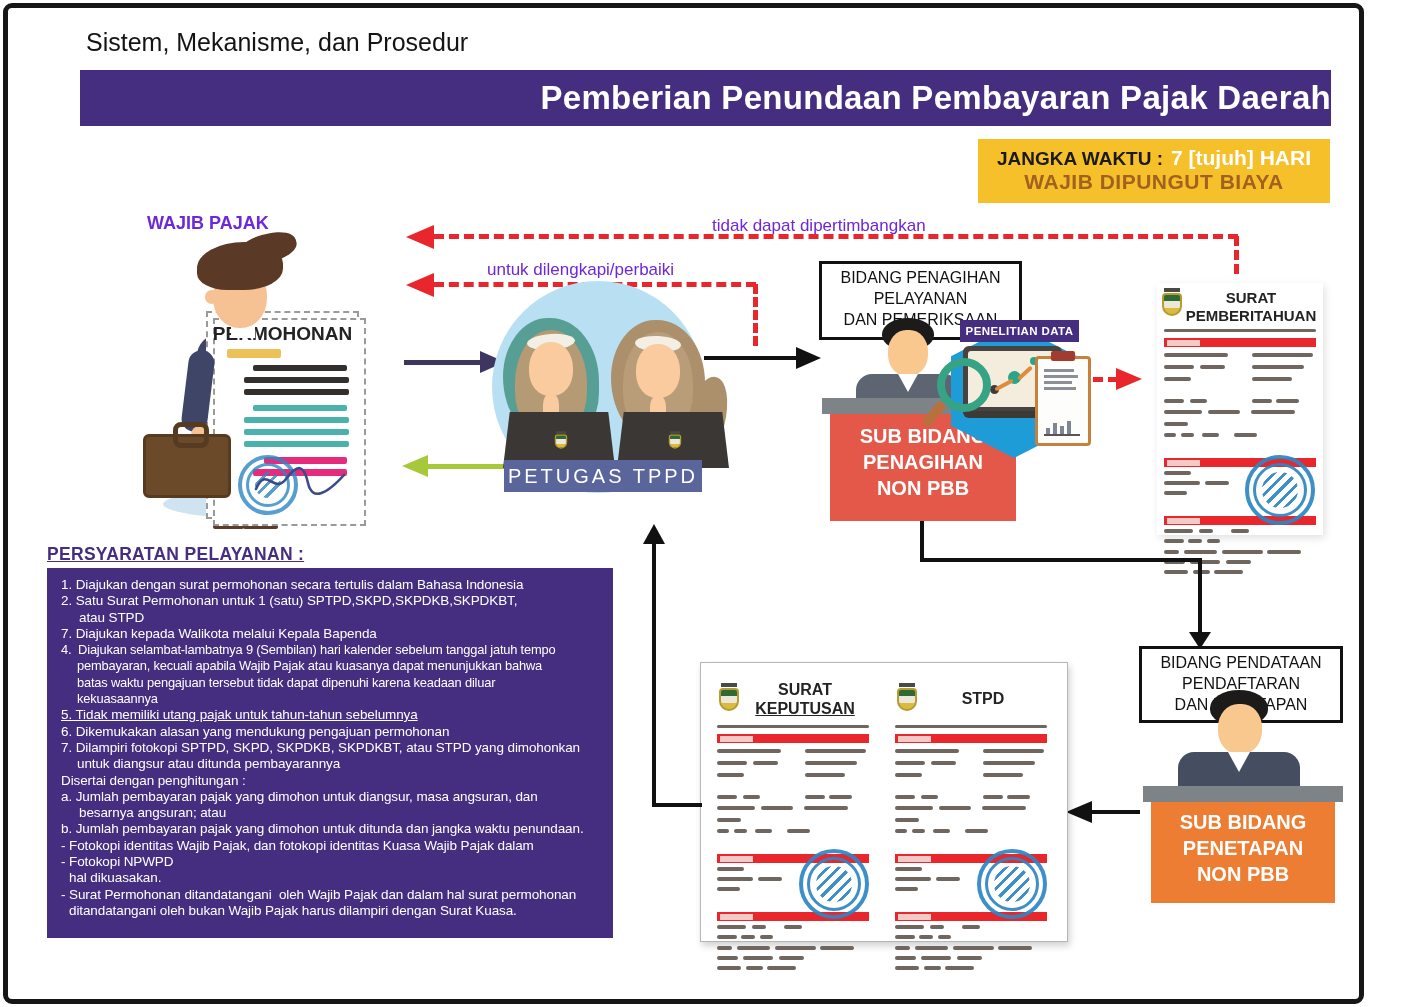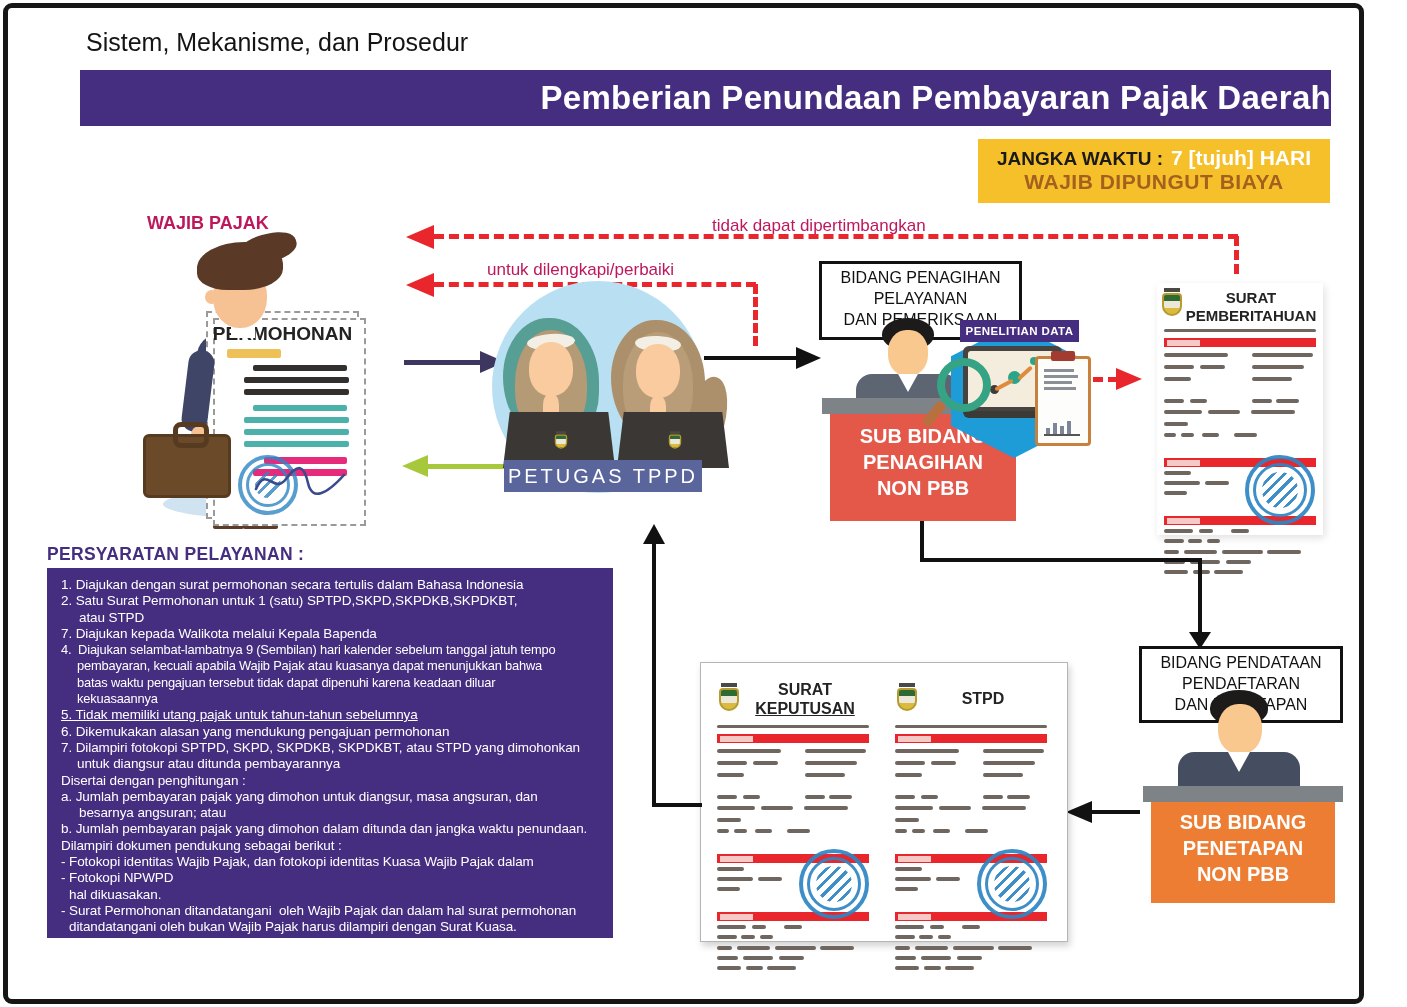--- a/index.html
+++ b/index.html
@@ -15,21 +15,21 @@
   .info-l1{margin-top:7px;font-size:19px;font-weight:bold;color:#1a1a1a;}
   .info-l1 .val{font-size:21px;color:#fff;margin-left:8px;}
   .info-l2{font-size:21px;font-weight:bold;color:var(--fee-brown);letter-spacing:.5px;}
 
   
   .hline{position:absolute;background:#111;height:4px;}
   .vline{position:absolute;background:#111;width:4px;}
   .dash-h{position:absolute;border-top:5px dashed var(--dash-red);height:0;}
   .dash-v{position:absolute;border-left:5px dashed var(--dash-red);width:0;}
   .tri{position:absolute;width:0;height:0;}
-  .flow-label{position:absolute;font-size:17px;color:#be185d;}
+  .flow-label{position:absolute;font-size:17px;color:#6d28d9;}
 
   
   .man{position:absolute;left:135px;top:238px;width:215px;height:292px;}
   .man .shadow{position:absolute;left:28px;top:252px;width:175px;height:28px;background:#cfe3f0;border-radius:50%;}
   .man .leg{position:absolute;width:19px;height:68px;background:#2e3450;top:214px;}
   .man .shoe{position:absolute;height:13px;background:#5a3c28;top:278px;border-radius:8px 8px 2px 2px;}
   .man .torso{position:absolute;left:62px;top:96px;width:96px;height:122px;background:#3f4566;border-radius:22px 22px 8px 8px;}
   .man .lapel{position:absolute;left:100px;top:98px;width:22px;height:28px;background:#fff;clip-path:polygon(50% 100%,0 0,100% 0);}
   .man .pocket{position:absolute;left:76px;top:150px;width:22px;height:6px;background:#23294a;border-radius:3px;}
   .man .arm{position:absolute;left:50px;top:112px;width:26px;height:82px;background:#3f4566;border-radius:13px;transform:rotate(7deg);}
@@ -98,21 +98,21 @@
   .link{position:absolute;height:4px;background:#e08a3c;border-radius:2px;}
   .mag-ring{position:absolute;left:-14px;top:34px;width:38px;height:38px;border:8px solid #35a384;border-radius:50%;}
   .mag-handle{position:absolute;left:-22px;top:76px;width:10px;height:28px;background:#b9703f;border-radius:4px;transform:rotate(40deg);}
   .clip{position:absolute;left:84px;top:32px;width:50px;height:84px;background:#fdfdfb;border:3px solid #c8813c;border-radius:4px;}
   .clip .top{position:absolute;left:13px;top:-8px;width:24px;height:10px;background:#a23b30;border-radius:2px;}
   .clip .ln{position:absolute;left:6px;height:3px;background:#8b8f98;}
   .clip .bar{position:absolute;background:#7d8698;width:4px;bottom:8px;}
   .clip .axis{position:absolute;left:6px;right:8px;bottom:7px;height:2px;background:#555;}
 
   
-  .req-heading{position:absolute;left:47px;top:544px;font-size:17.5px;font-weight:bold;color:var(--purple);letter-spacing:.3px;}
+  .req-heading{position:absolute;left:47px;top:544px;font-size:17.5px;font-weight:bold;color:var(--purple);letter-spacing:.3px;text-decoration:underline;}
   .req-box{position:absolute;left:47px;top:568px;width:566px;height:370px;background:var(--purple);
     padding:9px 2px 0 14px;box-sizing:border-box;overflow:hidden;z-index:2;}
   .req-line{color:#fff;font-size:13.5px;line-height:16.3px;white-space:pre;letter-spacing:-.1px;}
   .req-line.sm{font-size:12.9px;letter-spacing:-.2px;}
 
   .sig{position:absolute;z-index:2;}
 </style>
 </head>
 <body>
 
@@ -476,22 +476,21 @@
         <div class="req-line sm" style="padding-left: 16px;">pembayaran, kecuali apabila Wajib Pajak atau kuasanya dapat menunjukkan bahwa</div>
         <div class="req-line sm" style="padding-left: 16px;">batas waktu pengajuan tersebut tidak dapat dipenuhi karena keadaan diluar</div>
         <div class="req-line sm" style="padding-left: 16px;">kekuasaannya</div>
         <div class="req-line" style="padding-left: 0px; text-decoration: underline;">5. Tidak memiliki utang pajak untuk tahun-tahun sebelumnya</div>
         <div class="req-line" style="padding-left: 0px;">6. Dikemukakan alasan yang mendukung pengajuan permohonan</div>
         <div class="req-line" style="padding-left: 0px;">7. Dilampiri fotokopi SPTPD, SKPD, SKPDKB, SKPDKBT, atau STPD yang dimohonkan</div>
         <div class="req-line" style="padding-left: 16px;">untuk diangsur atau ditunda pembayarannya</div>
         <div class="req-line" style="padding-left: 0px;">Disertai dengan penghitungan :</div>
         <div class="req-line" style="padding-left: 0px;">a. Jumlah pembayaran pajak yang dimohon untuk diangsur, masa angsuran, dan</div>
         <div class="req-line" style="padding-left: 18px;">besarnya angsuran; atau</div>
-        <div class="req-line" style="padding-left: 0px;">b. Jumlah pembayaran pajak yang dimohon dalam ditunda dan jangka waktu penundaan.</div>
-        <div class="req-line" style="padding-left: 0px;">Dilampiri dokumen pendukung sebagai berikut :</div>
+        <div class="req-line" style="padding-left: 0px;">b. Jumlah pembayaran pajak yang dimohon untuk ditunda dan jangka waktu penundaan.</div>
         <div class="req-line" style="padding-left: 0px;">- Fotokopi identitas Wajib Pajak, dan fotokopi identitas Kuasa Wajib Pajak dalam</div>
         <div class="req-line" style="padding-left: 0px;">- Fotokopi NPWPD</div>
         <div class="req-line" style="padding-left: 8px;">hal dikuasakan.</div>
         <div class="req-line" style="padding-left: 0px;">- Surat Permohonan ditandatangani  oleh Wajib Pajak dan dalam hal surat permohonan</div>
         <div class="req-line" style="padding-left: 8px;">ditandatangani oleh bukan Wajib Pajak harus dilampiri dengan Surat Kuasa.</div>
       </div>
   </div>
 </div>
 
 </body></html>

